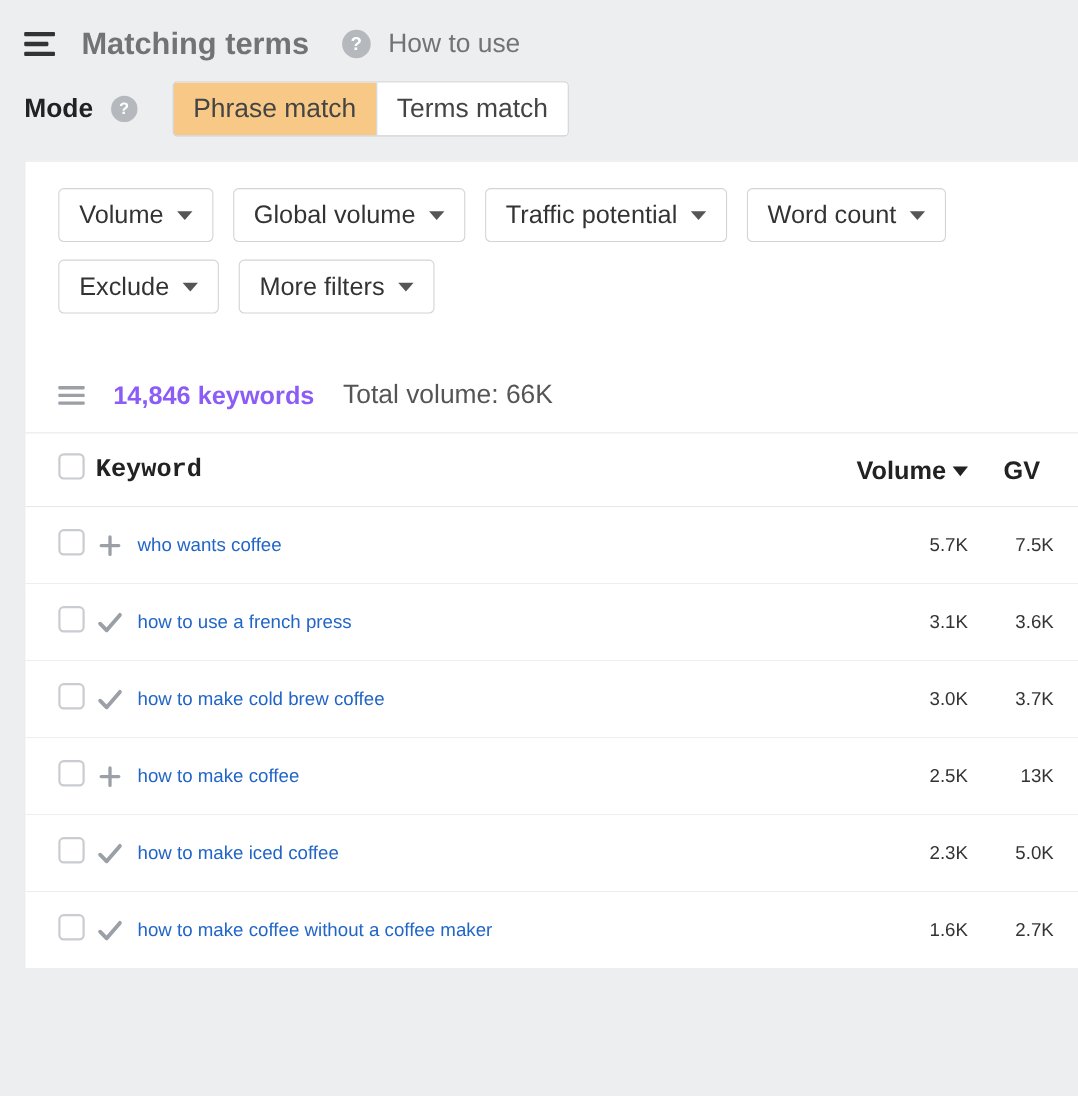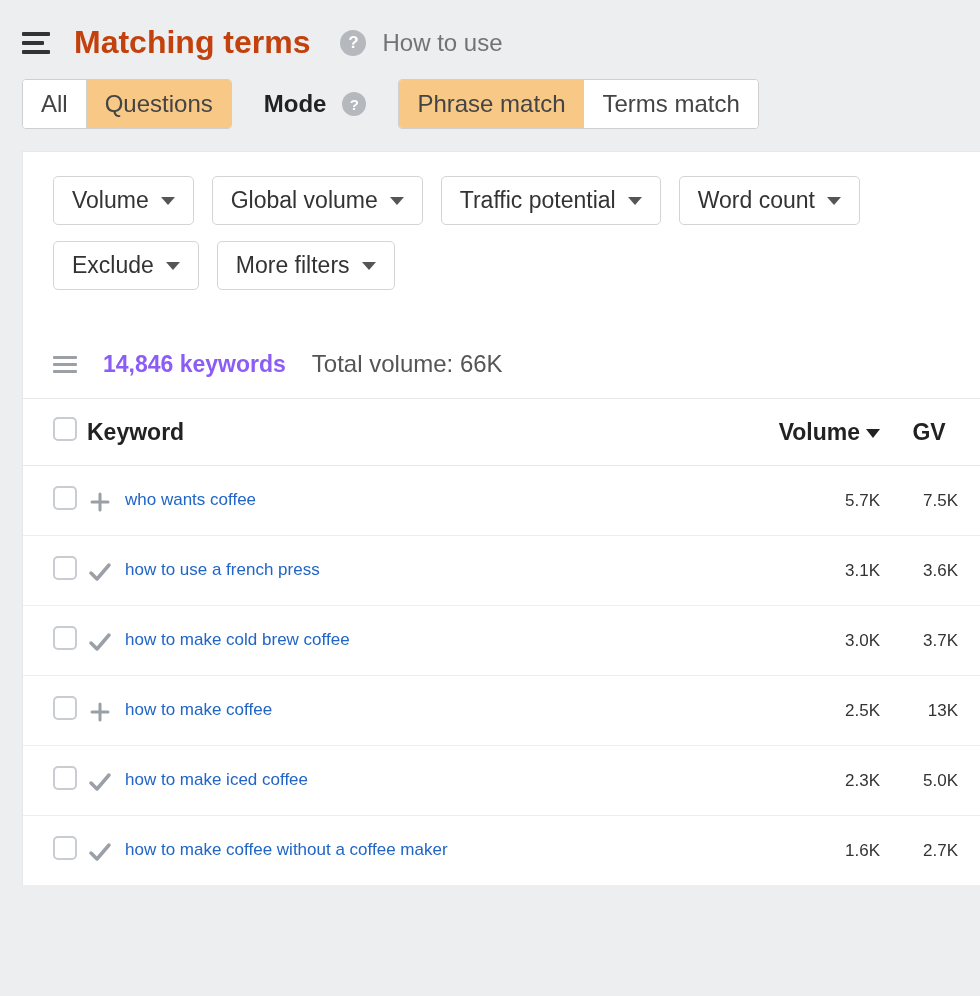--- a/index.html
+++ b/index.html
@@ -28,23 +28,23 @@
   }
   .hamburger span {
     height: 4px;
     background: #333;
     border-radius: 1px;
   }
   .hamburger span:nth-child(1) { width: 28px; }
   .hamburger span:nth-child(2) { width: 22px; }
   .hamburger span:nth-child(3) { width: 28px; }
   .page-title {
-    font-size: 32px;
-    font-weight: 700;
-    color: #c2410c;
+    font-size: 28px;
+    font-weight: 700;
+    color: #737373;
   }
   .help-icon {
     width: 26px;
     height: 26px;
     border-radius: 50%;
     background: #b5b8bc;
     color: #fff;
     font-size: 17px;
     font-weight: 700;
     display: flex;
@@ -177,21 +177,21 @@
   thead th {
     text-align: left;
     font-size: 23px;
     color: #222;
     font-weight: 700;
     padding: 18px 10px;
     border-top: 1px solid #e8e8e8;
     border-bottom: 1px solid #e8e8e8;
   }
   thead th:first-child { padding-left: 30px; width: 60px; }
-  thead th.col-kw { padding-left: 0; }
+  thead th.col-kw { padding-left: 0; font-family: Liberation Mono, monospace; }
   thead th.col-vol { text-align: right; width: 130px; }
   thead th.col-gv { text-align: center; width: 90px; padding-right: 22px; }
   .vol-caret {
     display: inline-block;
     width: 0; height: 0;
     border-left: 7px solid transparent;
     border-right: 7px solid transparent;
     border-top: 9px solid #222;
     margin-left: 6px;
     vertical-align: middle;
@@ -236,24 +236,20 @@
     <span></span>
       <span></span>
       <span></span>
   </div>
   <div class="page-title">Matching terms</div>
   <div class="help-icon">?</div>
   <div class="how-to-use">How to use</div>
 </div>
 
 <div class="sub-toolbar">
-  <div class="segment">
-    <div class="segment-btn">All</div>
-    <div class="segment-btn active">Questions</div>
-  </div>
   <div class="mode-label">
     <span>Mode</span>
     <span class="mode-help">?</span>
   </div>
   <div class="segment">
     <div class="segment-btn active">Phrase match</div>
     <div class="segment-btn">Terms match</div>
   </div>
 </div>
 

